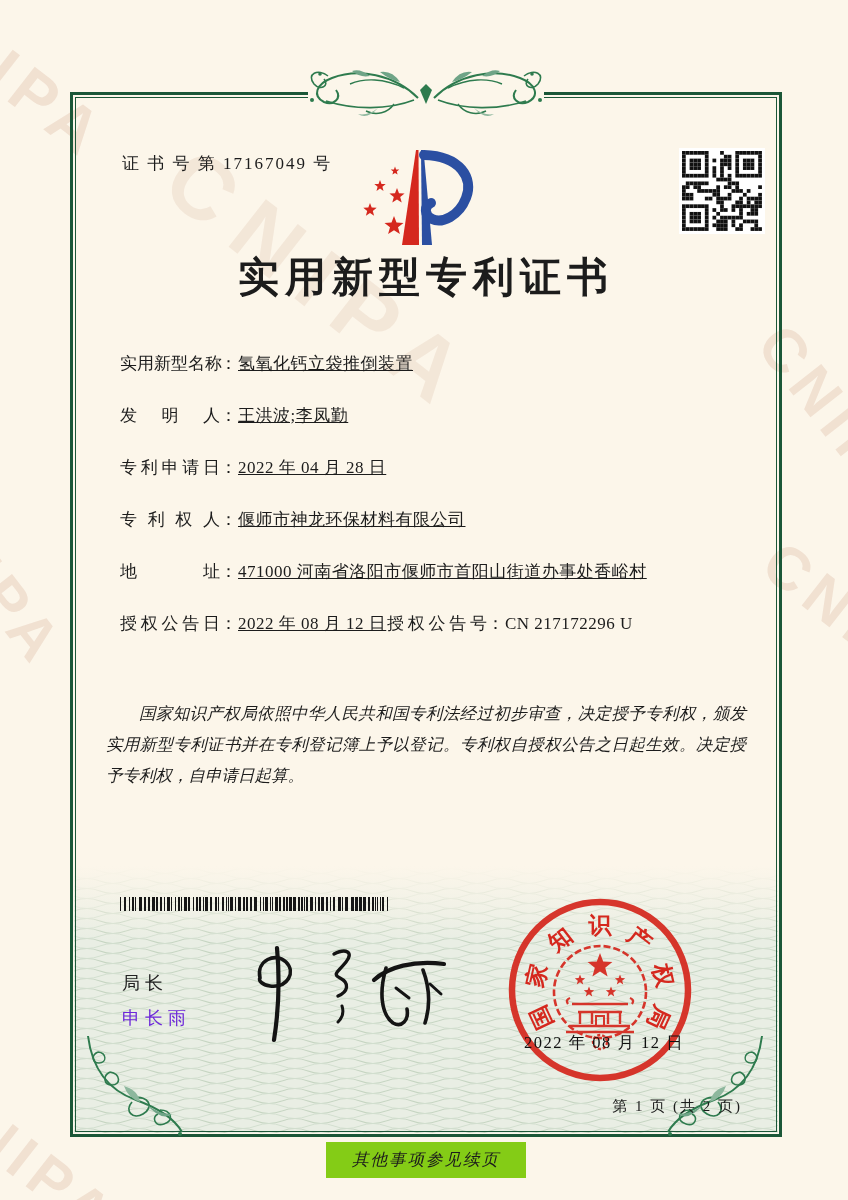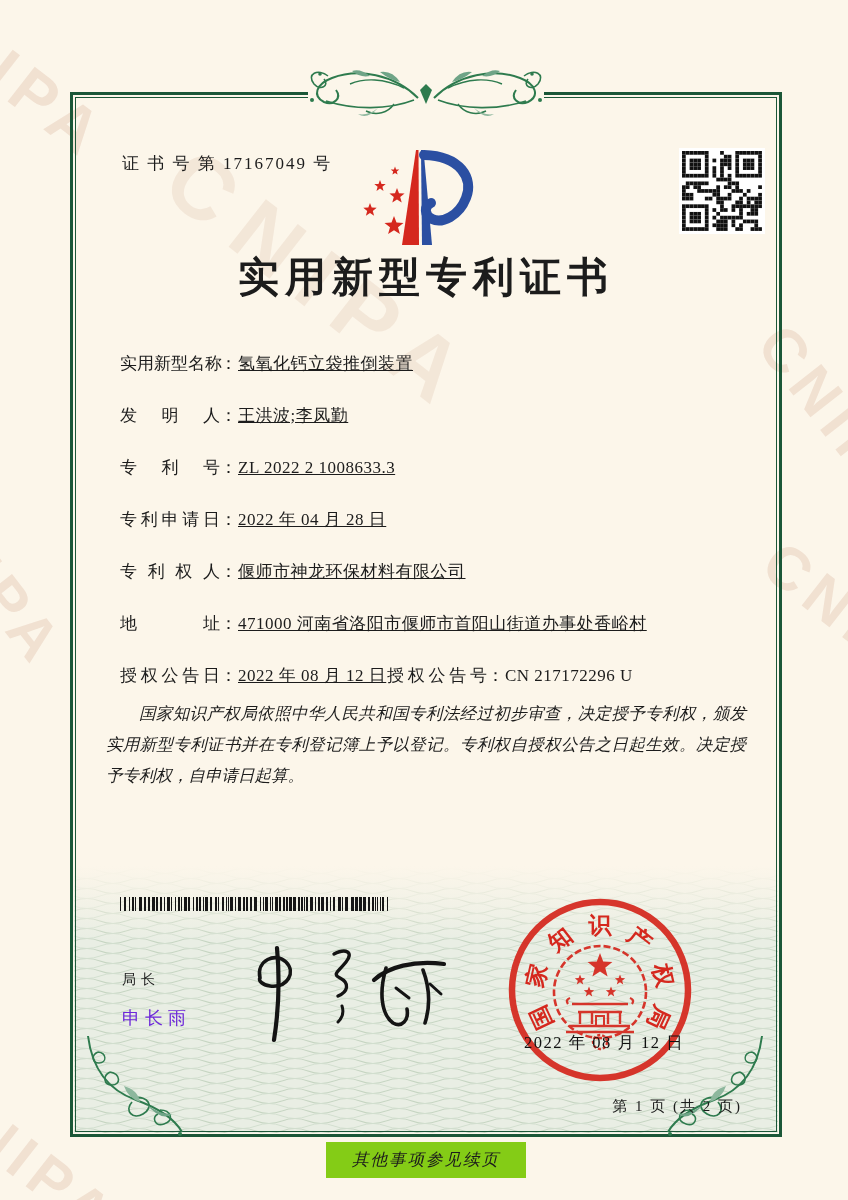--- a/index.html
+++ b/index.html
@@ -47,21 +47,21 @@
   .fcolon{display:inline-block; width:18px;}
   .fvalue{letter-spacing:0.5px;}
   .grant-row{position:relative;}
   .grant-no{position:absolute; left:267px; top:0;}
   
   .paras{position:absolute; left:106px; top:698px; width:640px; z-index:5;
          font-size:16.5px; line-height:31px; text-align:justify; font-style:italic;}
   .paras p{margin:0; text-indent:2em;}
   
   .barcode{position:absolute; left:120px; top:897px; z-index:5;}
-  .sig-title{position:absolute; left:122px; top:971px; font-size:14px; letter-spacing:5px;
+  .sig-title{position:absolute; left:122px; top:971px; font-size:18px; letter-spacing:5px;
              font-family:"Liberation Sans","DejaVu Sans",sans-serif; color:#222; z-index:5;}
   .sig-name{position:absolute; left:122px; top:1006px; font-size:18px; letter-spacing:5px;
             font-family:"Liberation Sans","DejaVu Sans",sans-serif; color:#6d28d9; z-index:5;}
   .signature{position:absolute; left:246px; top:940px; z-index:5;}
   .seal{position:absolute; left:506px; top:896px; width:188px; height:188px; z-index:5;}
   .seal svg{position:absolute; left:0; top:0;}
   .seal-char{position:absolute; left:50%; top:50%; font-size:23px; font-weight:bold; color:#d5281e;
              width:24px; margin-left:-12px; margin-top:-13px; text-align:center; line-height:26px;}
   .seal-date{position:absolute; left:524px; top:1032px; font-size:16.5px; letter-spacing:1.5px;
              color:#111; z-index:6; white-space:nowrap;}
@@ -406,23 +406,20 @@
   <div class="title">实用新型专利证书</div>
 
   <div class="fields">
     <div class="frow">
       <span class="flabel">实用新型名称</span><span class="fcolon">：</span><span class="fvalue">氢氧化钙立袋推倒装置</span>
     </div>
     <div class="frow">
       <span class="flabel">发明人</span><span class="fcolon">：</span><span class="fvalue">王洪波;李凤勤</span>
     </div>
     <div class="frow">
-      <span class="flabel">专利号</span><span class="fcolon">：</span><span class="fvalue">ZL 2022 2 1008633.3</span>
-    </div>
-    <div class="frow">
       <span class="flabel">专利申请日</span><span class="fcolon">：</span><span class="fvalue">2022 年 04 月 28 日</span>
     </div>
     <div class="frow">
       <span class="flabel">专利权人</span><span class="fcolon">：</span><span class="fvalue">偃师市神龙环保材料有限公司</span>
     </div>
     <div class="frow">
       <span class="flabel">地址</span><span class="fcolon">：</span><span class="fvalue">471000 河南省洛阳市偃师市首阳山街道办事处香峪村</span>
     </div>
     <div class="frow grant-row">
       <span class="flabel">授权公告日</span><span class="fcolon">：</span><span class="fvalue">2022 年 08 月 12 日</span>

